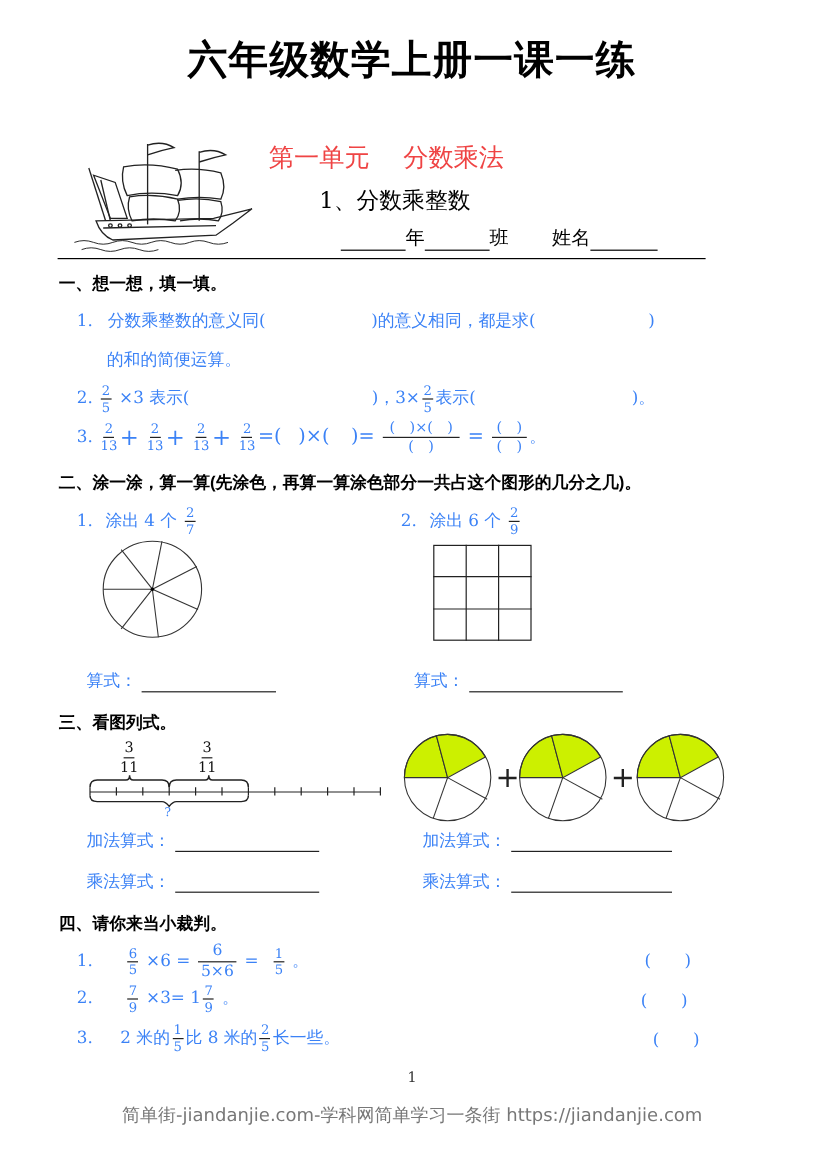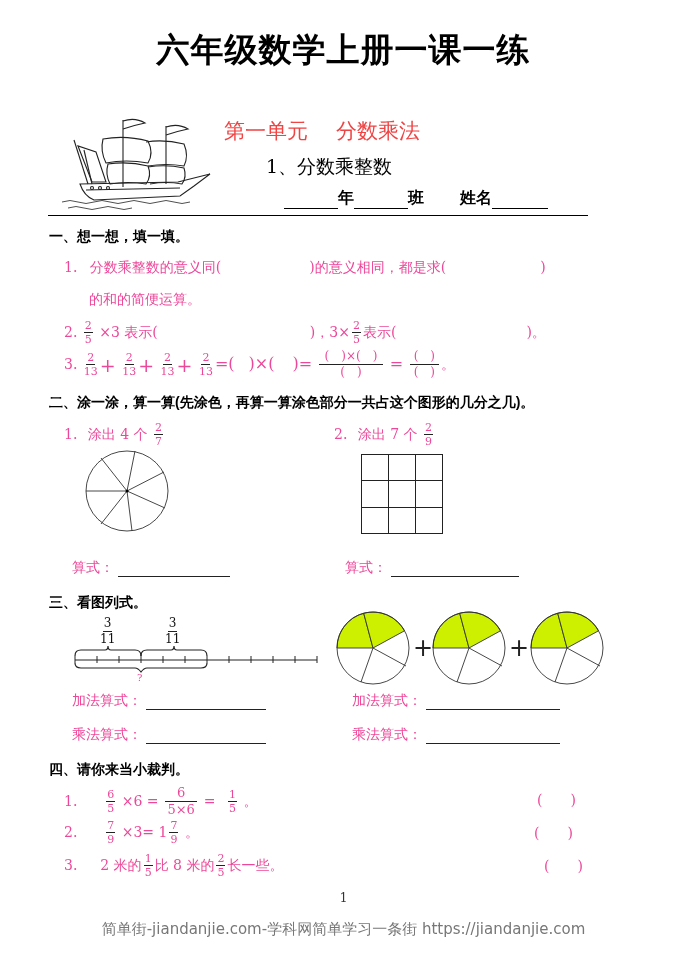--- a/index.html
+++ b/index.html
@@ -4,25 +4,25 @@
 <style>
   html, body { margin: 0; padding: 0; background: #ffffff; }
   body { width: 687px; height: 971px; position: relative; overflow: hidden;
          font-family: "DejaVu Serif", "Liberation Serif", serif; color: #111; }
   .abs { position: absolute; white-space: nowrap; }
   .title { left: 0; width: 687px; top: 28px; text-align: center; font-family: "DejaVu Sans", sans-serif;
            font-weight: bold; font-size: 33px; letter-spacing: 1px; color: #000; }
   .unit { left: 224px; top: 117px; font-size: 21px; color: #ef4444; }
   .unit .gap { display: inline-block; width: 28px; }
   .lesson { left: 266px; top: 154px; font-size: 19px; color: #000000; }
-  .classline { left: 284px; top: 188px; font-size: 16px; color: #000; font-weight: bold; }
+  .classline { left: 284px; top: 188px; font-size: 16px; color: #000; }
   .uline { display: inline-block; border-bottom: 1px solid #000; height: 16px; vertical-align: bottom; }
   .hr { left: 48px; top: 215px; width: 540px; height: 0; border-top: 1.5px solid #000; }
   .sec { font-family: Liberation Sans, sans-serif; font-weight: bold; font-size: 14px; color: #000; }
-  .q { font-size: 14px; color: #ec4899; }
+  .q { font-size: 14px; color: #3b82f6; }
   .frac { display: inline-flex; flex-direction: column; align-items: center; vertical-align: middle;
           font-size: 11px; line-height: 11px; margin: 0 2px; }
   .frac .num { padding: 0 1px 1px; border-bottom: 1px solid #222; }
   .frac .den { padding-top: 1px; }
   .bigop { font-size: 19px; vertical-align: middle; }
   .answer-line { display: inline-block; border-bottom: 1px solid #222; vertical-align: bottom; height: 14px; }
   .footer { left: 0; width: 687px; top: 920px; text-align: center; font-family: "DejaVu Sans", sans-serif;
             font-size: 15px; color: #777; }
   .pagenum { left: 0; width: 687px; top: 891px; text-align: center; font-size: 12px; color: #333; }
   svg { position: absolute; overflow: visible; }
@@ -125,21 +125,21 @@
 <div class="abs q" style="left:64px;top:422px;">
   <span>1.</span>
   <span style="margin-left:6px">涂出 4 个</span>
   <span class="frac">
       <span class="num">2</span>
       <span class="den">7</span>
     </span>
 </div>
 <div class="abs q" style="left:334px;top:422px;">
   <span>2.</span>
-  <span style="margin-left:6px">涂出 7 个</span>
+  <span style="margin-left:6px">涂出 6 个</span>
   <span class="frac">
       <span class="num">2</span>
       <span class="den">9</span>
     </span>
 </div>
 
 <svg style="left:84px;top:450px;" width="86" height="82" viewBox="0 0 86 82">
   <g fill="none" stroke="#333" stroke-width="0.9">
     <ellipse cx="43" cy="41" rx="41" ry="40"></ellipse>
     <line x1="43" y1="41" x2="51" y2="1"></line>

